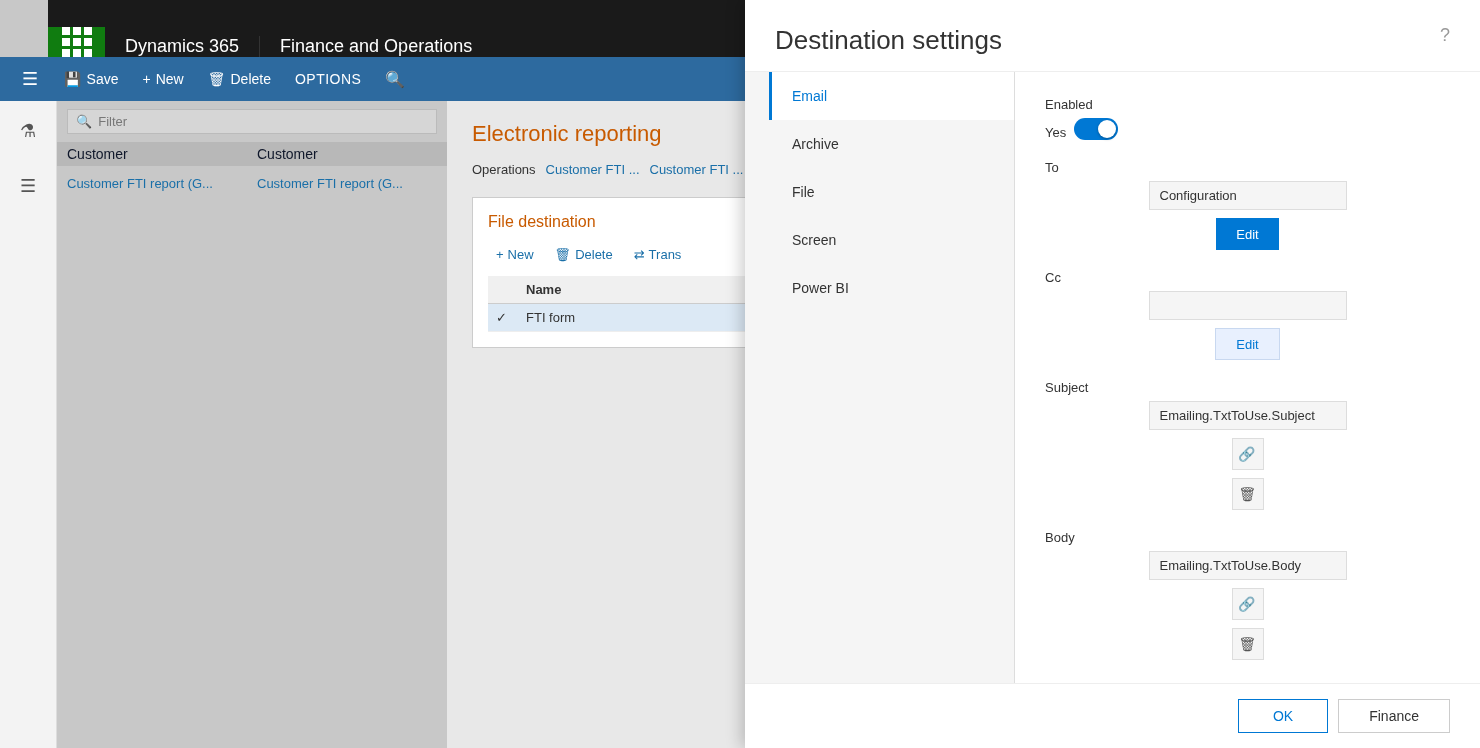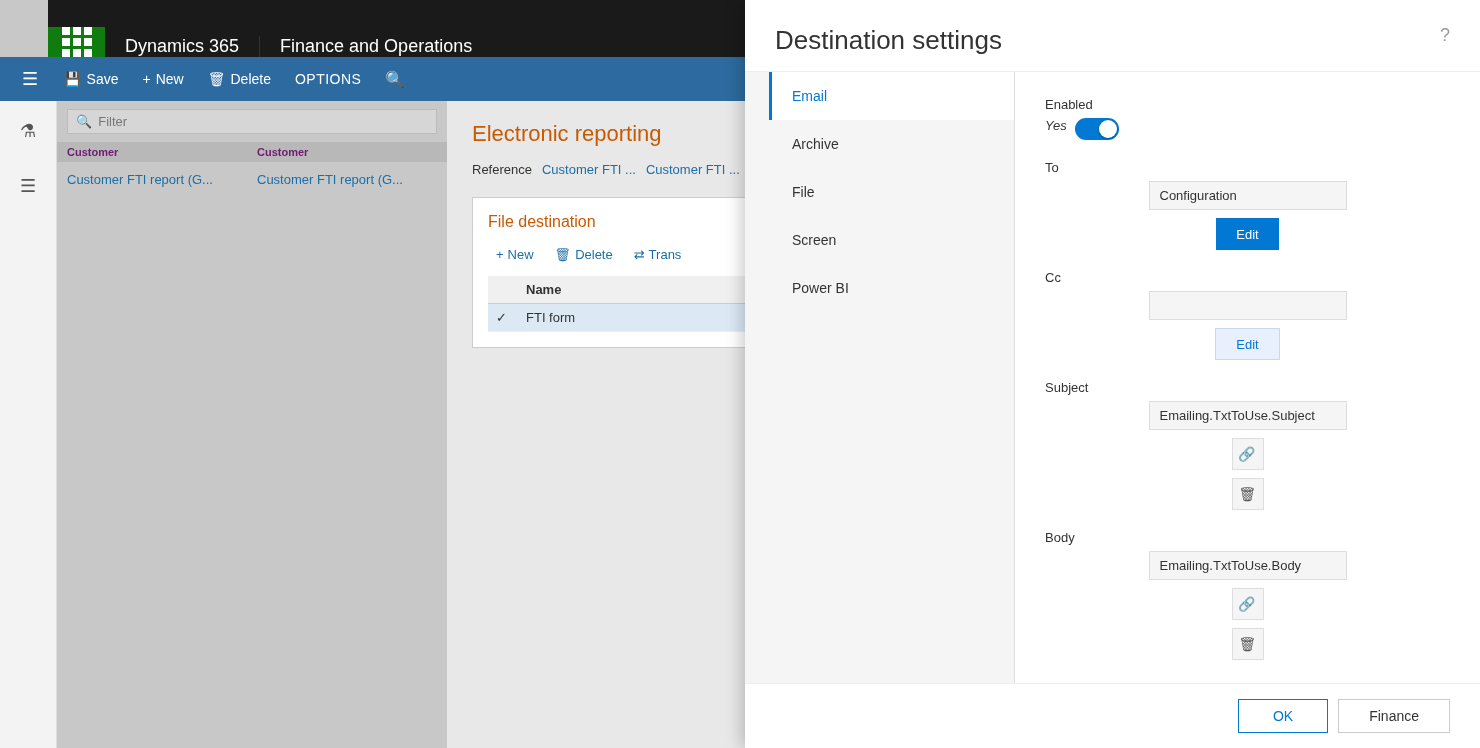--- a/index.html
+++ b/index.html
@@ -232,21 +232,21 @@
       flex: 1;
       padding: 25px 30px;
       overflow-y: auto;
       background: white;
     }
     .dest-field-group { margin-bottom: 20px; }
     .dest-label { font-size: 13px; color: #333; margin-bottom: 6px; }
     .dest-row { display: flex; align-items: center; gap: 8px; margin-bottom: 4px; flex-direction: column; }
 
     
-    .toggle-wrap { display: flex; align-items: flex-start; gap: 8px; font-style: italic; }
+    .toggle-wrap { display: flex; align-items: flex-end; gap: 8px; }
     .toggle-label-yes { font-size: 13px; color: #333; }
     .toggle {
       width: 44px; height: 22px;
       background: #0078d4;
       border-radius: 11px;
       position: relative;
       cursor: pointer;
       display: flex; align-items: center;
     }
     .toggle-knob {
@@ -319,21 +319,21 @@
       padding: 8px 30px;
       font-size: 14px;
       cursor: pointer;
     }
 
     .col-header-row {
       display: flex; align-items: center; gap: 10px;
       padding: 4px 10px;
       background: #b8b8b8;
     }
-    .col-header-item { flex: 1; font-size: 11px; color: #701a75; font-weight: 700; }
+    .col-header-item { flex: 1; font-size: 14px; color: #0f172a; font-weight: 400; }
   </style>
 </head>
 <body>
 
 <div class="top-nav">
   <div class="top-nav-waffle">
     <div class="waffle-icon">
       <div class="waffle-dot"></div>
         <div class="waffle-dot"></div>
         <div class="waffle-dot"></div>
@@ -394,21 +394,21 @@
         <div class="list-item-col">Customer FTI report (G...</div>
         <div class="list-item-col">Customer FTI report (G...</div>
       </div>
     </div>
   </div>
 
   <div class="content-panel">
     <div class="content-inner">
       <div class="page-title">Electronic reporting</div>
       <div class="reference-row">
-        <span class="reference-label">Reference</span>
+        <span class="reference-label">Operations</span>
         <span class="reference-value">Customer FTI ...</span>
         <span class="reference-value">Customer FTI ...</span>
       </div>
       <div class="section-box">
         <div class="section-title">File destination</div>
         <div class="section-toolbar">
           <button class="section-btn">
             <span>+</span>
             <span>New</span>
           </button>

